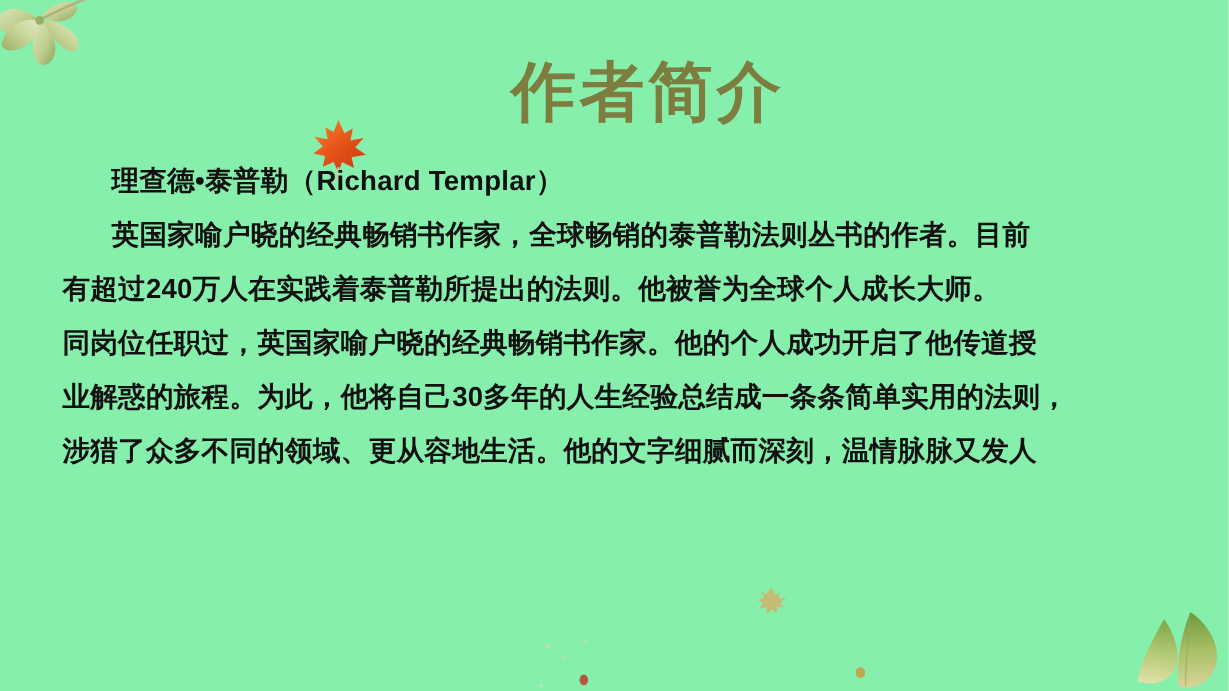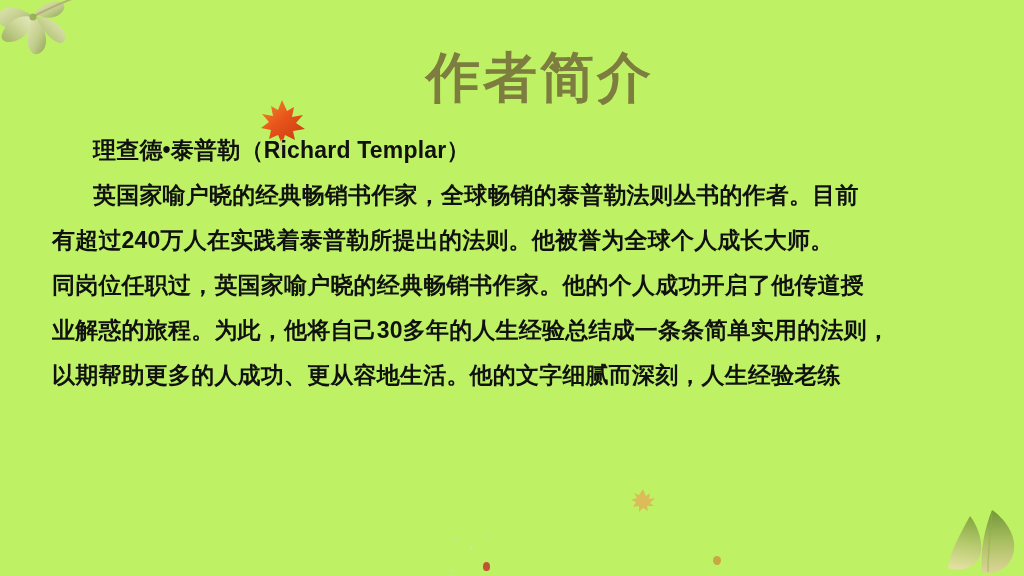--- a/index.html
+++ b/index.html
@@ -12,21 +12,21 @@
     height: 576px;
     overflow: hidden;
     background: #f7f6e8;
     font-family: "Liberation Sans", "DejaVu Sans", sans-serif;
   }
 
   #slide {
     position: relative;
     width: 1024px;
     height: 576px;
-    background: #bef264;
+    background: #86efac;
     overflow: hidden;
   }
 
   
   .leaf {
     position: absolute;
     pointer-events: none;
   }
 
   
@@ -208,21 +208,21 @@
 
     <div id="page-title">作者简介</div>
   </div>
 
   <div id="body-copy">
     <div class="copy-line indent">理查德•泰普勒（Richard Templar）</div>
     <div class="copy-line indent">英国家喻户晓的经典畅销书作家，全球畅销的泰普勒法则丛书的作者。目前</div>
     <div class="copy-line">有超过240万人在实践着泰普勒所提出的法则。他被誉为全球个人成长大师。</div>
     <div class="copy-line">同岗位任职过，英国家喻户晓的经典畅销书作家。他的个人成功开启了他传道授</div>
     <div class="copy-line">业解惑的旅程。为此，他将自己30多年的人生经验总结成一条条简单实用的法则，</div>
-    <div class="copy-line">以期帮助更多的人成功、更从容地生活。他的文字细腻而深刻，人生经验老练</div>
+    <div class="copy-line">涉猎了众多不同的领域、更从容地生活。他的文字细腻而深刻，温情脉脉又发人</div>
   </div>
 
   <div class="leaf" id="leaf-small-orange">
     <svg viewBox="0 0 26 28" width="26" height="28" aria-hidden="true">
       <path d="M13 2 L16 9 L20 6 L19 12 L25 11 L20 16 L24 19 L17 19 L18 24 L13 21 L9 25 L9 19 L3 20 L6 15 L1 13 L7 11 L4 6 L9 8 Z" fill="#ef9a52" opacity="0.85"></path>
     </svg>
   </div>
 
   <div class="leaf" id="leaf-bottomright">
     <svg viewBox="0 0 88 82" width="88" height="82" aria-hidden="true">

